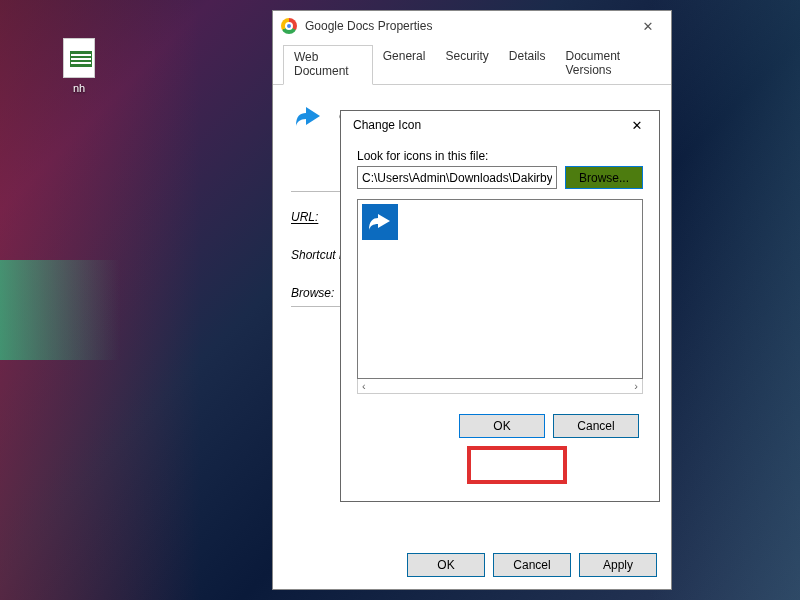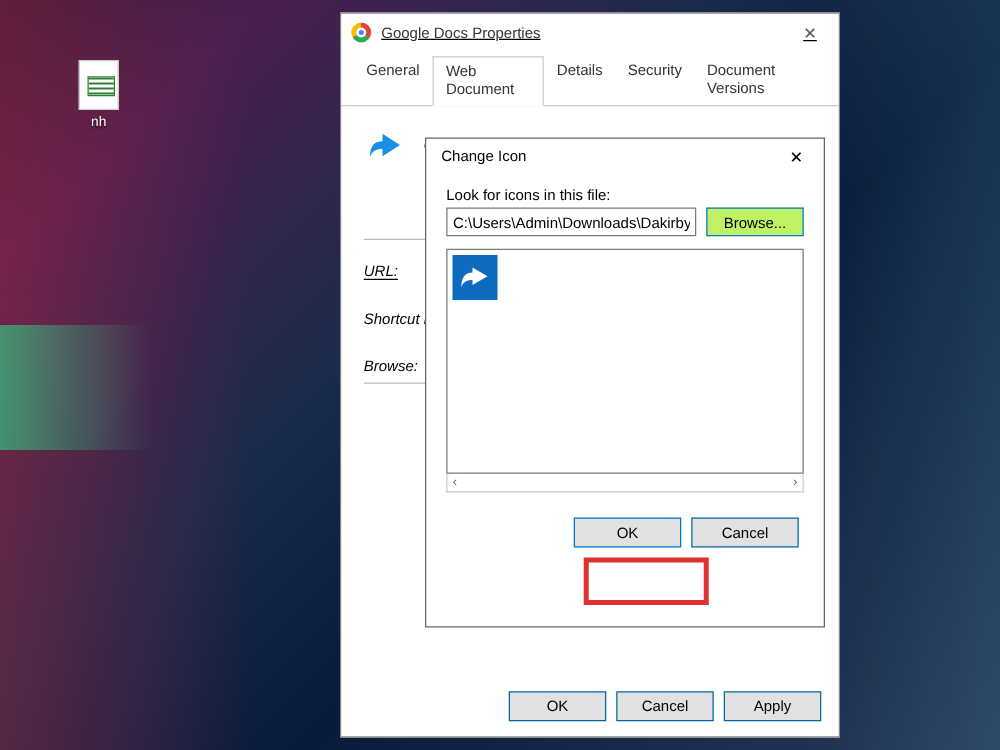--- a/index.html
+++ b/index.html
@@ -12,38 +12,38 @@
     .bg-layer1 { position:absolute; left:0; top:0; width:200px; height:600px;
       background: linear-gradient(90deg, rgba(200,40,60,.35), rgba(200,40,60,0));
     }
     .bg-layer2 { position:absolute; left:0; top:260px; width:120px; height:100px;
       background: linear-gradient(90deg, rgba(40,220,140,.6), rgba(40,220,140,0));
     }
     .bg-layer3 { position:absolute; right:0; top:0; width:150px; height:600px;
       background: linear-gradient(270deg, rgba(60,120,140,.25), rgba(60,120,140,0));
     }
     .desktop-icon {
-      position: absolute; top: 48px; left: 55px; width: 48px; text-align: center;
+      position: absolute; top: 38px; left: 55px; width: 48px; text-align: center;
       color: #fff; font-size: 11px; z-index: 1; text-shadow: 0 1px 2px rgba(0,0,0,.8);
     }
     .desktop-icon .file-icon {
       width: 32px; height: 40px; margin: 0 auto 4px; background: #fff; border: 1px solid #ccc;
       position: relative;
     }
     .desktop-icon .file-icon::after {
       content:""; position:absolute; top:12px; left:6px; width:20px; height:14px;
       background: linear-gradient(#2e7d32 50%, #fff 50%); background-size: 100% 4px;
       border:1px solid #2e7d32;
     }
 
     .properties-dialog {
       position: absolute; top: 10px; left: 272px; width: 400px; height: 580px;
       background: #fff; border: 1px solid #888; z-index: 2;
     }
-    .titlebar { height: 30px; display:flex; align-items:center; padding:0 8px;text-decoration:underline; }
+    .titlebar { height: 30px; display:flex; align-items:center; padding:0 8px; }
     .titlebar .chrome-icon { width:16px; height:16px; border-radius:50%;
       background: conic-gradient(#ea4335 0 120deg, #34a853 120deg 240deg, #fbbc05 240deg 360deg);
       position:relative; margin-right:8px;
     }
     .titlebar .chrome-icon::after{content:"";position:absolute;inset:4px;border-radius:50%;background:#4285f4;border:2px solid #fff;}
     .titlebar .title { flex:1; font-size:12px; color:#333; }
     .titlebar .close { width:30px; text-align:center; font-size:13px; color:#555; cursor:default;}
 
     .tabs { display:flex; padding: 4px 10px 0; border-bottom:1px solid #ccc; font-size:12px; }
     .tab { padding: 4px 10px 6px; color:#333; cursor:default; position:relative; }
@@ -64,21 +64,21 @@
       position: absolute; top: 110px; left: 340px; width: 320px; height: 392px;
       background: #fff; border: 1px solid #666; z-index: 3;
     }
     .ci-titlebar { height:28px; display:flex; align-items:center; padding:0 10px 0 12px;gap:41px;}
     .ci-title { flex:1; font-size:12px; color:#000;}
     .ci-close { width:24px; text-align:center; font-size:13px; color:#000; cursor:default;}
     .ci-body { padding: 10px 16px 0; font-size:12px; color:#000;}
     .ci-label { margin-bottom:3px; }
     .ci-row { display:flex; gap:8px; align-items:center; margin-bottom:10px;}
     .ci-input { flex:1; height:23px; padding:0 4px; font-size:12px; border:1px solid #7a7a7a;}
-    .ci-browse { width:78px; height:23px; font-size:12px; background:#bef264; border:1px solid #0078d7; cursor:default;}
+    .ci-browse { width:78px; height:23px; font-size:12px; background:#4d7c0f; border:1px solid #0078d7; cursor:default;}
     .icon-list { width:100%; height:180px; border:1px solid #7a7a7a; padding:4px; overflow:hidden; margin-top:3px;}
     .icon-item { width:36px; height:36px; background:#0c6bbf; display:flex; align-items:center; justify-content:center; }
     .icon-item svg { display:block; }
     .scroll-row { display:flex; justify-content:space-between; border:1px solid #ccc; border-top:none; padding:1px 4px; color:#666; font-size:11px;}
     .ci-buttons { display:flex; gap:8px; justify-content:flex-end; margin-top:20px; padding-right:4px;}
     .ci-buttons .winbtn { min-width:86px; }
     .ci-buttons .ok-btn { border:1px solid #0078d7; }
 
     .highlight-box {
       position:absolute; border:4px solid #e03030; pointer-events:none; z-index:4;
@@ -99,24 +99,24 @@
   <div>nh</div>
 </div>
 
 <div class="properties-dialog">
   <div class="titlebar">
     <span class="chrome-icon"></span>
     <span class="title">Google Docs Properties</span>
     <span class="close">✕</span>
   </div>
   <div class="tabs">
+    <div class="tab active">Web Document</div>
     <div class="tab">General</div>
-    <div class="tab active">Web Document</div>
+    <div class="tab">Security</div>
     <div class="tab">Details</div>
-    <div class="tab">Security</div>
     <div class="tab">Document Versions</div>
   </div>
   <div class="tab-body">
     <div class="doc-header">
       <div class="share-icon-lg">
         <svg width="34" height="28" viewBox="0 0 34 28">
             <path d="M14 4 L28 13 L14 22 L14 16 C8 16 5 19 4 23 C4 13 8 10 14 10 Z" fill="#1a8fe3"></path>
           </svg>
       </div>
       <div class="doc-name">Google Docs</div>

